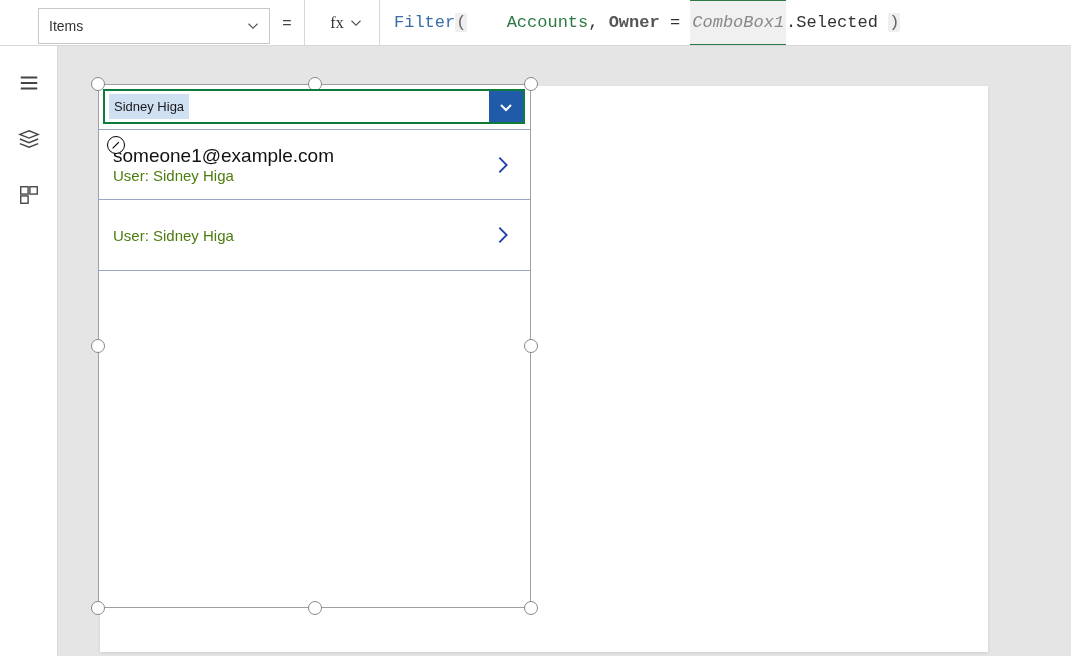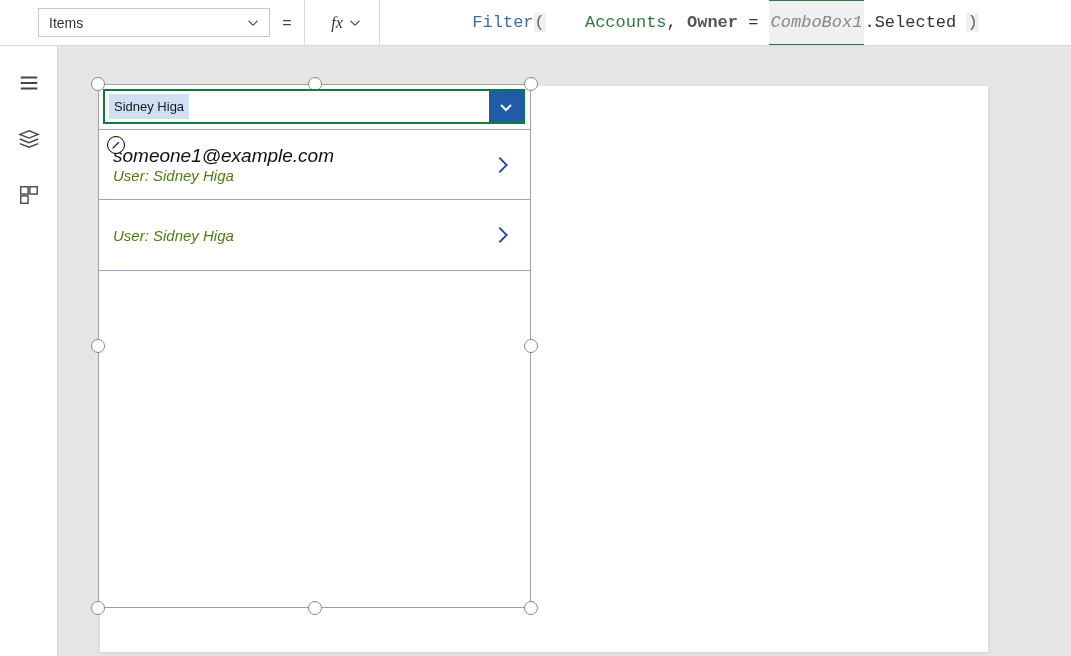--- a/index.html
+++ b/index.html
@@ -19,21 +19,21 @@
     height: 46px;
     background: #fff;
     border-bottom: 1px solid #d8d8d8;
   }
   .property-select {
     width: 232px;
     margin: 8px 0 8px 38px;
     border: 1px solid #c8c8c8;
     display: flex;
     align-items: center;
-    padding: 10px 10px;
+    padding: 17px 10px;
     font-size: 14px;
     color: #333;
     background: #fff;
     justify-content: space-between;
   }
   .chevron-v {
     width: 12px; height: 12px;
   }
   .equals {
     width: 34px;
@@ -46,36 +46,34 @@
   .fx-box {
     width: 76px;
     display: flex;
     align-items: center;
     justify-content: center;
     gap: 6px;
     border-left: 1px solid #d8d8d8;
     border-right: 1px solid #d8d8d8;
   }
   .fx-text {
-    font-style: italic;
     font-family: Georgia, serif;
     font-size: 16px;
     color: #333;
     margin-left: 8px;
   }
   .formula-input {
     flex: 1;
     display: flex;
     align-items: center;
     padding: 0 14px;
     font-family: Consolas, "Courier New", monospace;
     font-size: 17px;
     white-space: pre;
     background: #fff;
-    justify-content: center;
   }
   .tok-fn { color: #3a6ea5; }
   .tok-paren { color: #666; background: #efefef; border-radius: 2px; padding: 0 1px;}
   .tok-tbl { color: #2c7a43; margin-left: 29px; }
   .tok-comma { color: #333; }
   .tok-field { color: #555; font-weight: bold; }
   .tok-op { color: #333; }
   .tok-ctl { color: #888; font-style: italic; border-bottom: 1px solid #2c7a43; border-top:1px solid #2c7a43; padding:12px 2px; background:#f0f0f0;}
   .tok-prop { color: #333; }
 
@@ -174,21 +172,20 @@
     justify-content: center;
   }
   .combo-btn svg { color: #fff; }
 
   
   .rows {
     position: absolute;
     top: 44px;
     left: 0;
     right: 0;
-    font-style: italic;
   }
   .row {
     height: 71px;
     border-bottom: 1px solid #9aa4c7;
     display: flex;
     align-items: center;
     padding: 0 16px 0 14px;
     position: relative;
   }
   .row:first-child { border-top: 1px solid #9aa4c7; }

